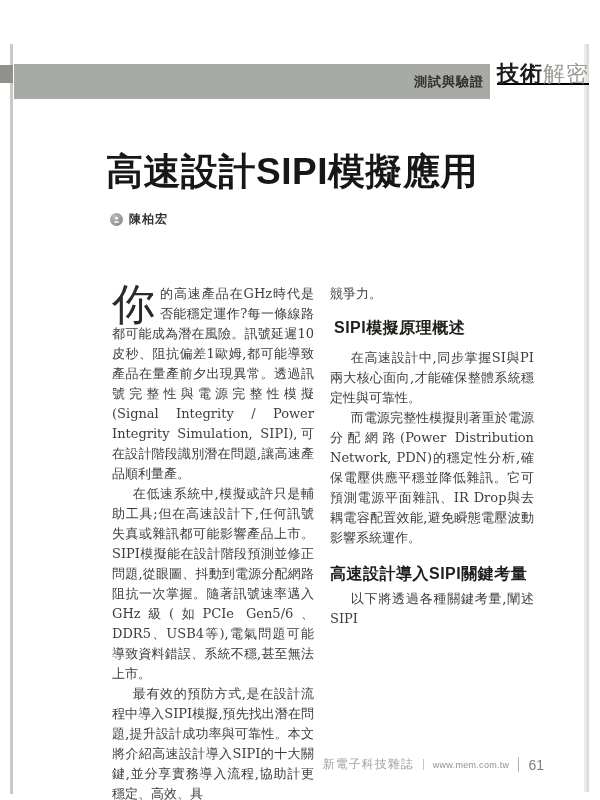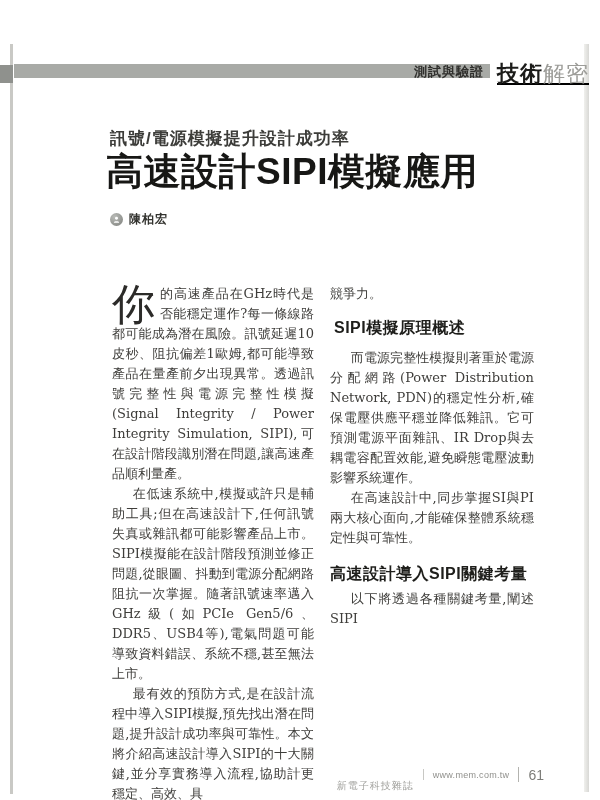--- a/index.html
+++ b/index.html
@@ -13,21 +13,21 @@
   }
   .page { position: absolute; inset: 0; background: #fff; }
 
   
   .edge-line-left { position: absolute; left: 10px; top: 44px; width: 3px; height: 750px; background: #c9c9c5; }
   .edge-block { position: absolute; left: 0; top: 65px; width: 13px; height: 18px; background: #8f918d; }
   .edge-right { position: absolute; left: 584px; top: 44px; width: 5px; height: 748px;
     background: linear-gradient(to right, #f0f0ed, #d8d8d5); }
 
   
-  .header-band { position: absolute; left: 14px; top: 64px; width: 476px; height: 14px;
+  .header-band { position: absolute; left: 14px; top: 64px; width: 476px; height: 35px;
     background: #a8aaa6; display: flex; justify-content: flex-end; align-items: center; padding-right: 6px; }
   .band-label { font-size: 13px; font-weight: bold; color: #30302d; letter-spacing: 1px; line-height: 1; }
   .section-title { position: absolute; left: 497px; top: 59px; font-size: 22px; letter-spacing: 1px; white-space: nowrap; text-decoration: underline; }
   .sec-bold { font-weight: 800; color: #1b1b19; }
   .sec-light { font-weight: 500; color: #9c9c98; }
 
   
   .subtitle { position: absolute; left: 110px; top: 127px; font-size: 17px; font-weight: 600;
     color: #3c3c39; letter-spacing: 1px; }
   .title { position: absolute; left: 106px; top: 147px; margin: 0; font-size: 37px; font-weight: 800;
@@ -50,21 +50,21 @@
   }
   .indent { text-indent: 1.6em; }
   .dropcap { float: left; font-family: "DejaVu Serif", "Liberation Serif", serif;
     font-size: 43px; line-height: 37px; padding: 2px 5px 0 0; color: #2c2b29; font-weight: 500; }
   .col h2 { font-family: "Liberation Sans", sans-serif; font-size: 16px; font-weight: 800;
     color: #1e1e1b; letter-spacing: 0.5px; margin: 14px 0 9px 4px; }
   .col h2.h2-second { margin: 16px 0 4px 0; }
 
   
   .footer { position: absolute; top: 756px; right: 56px; display: flex; align-items: center; gap: 9px; }
-  .f-mag { font-size: 10px; color: #a3a39f; letter-spacing: 1px; margin-top: 23px; }
+  .f-mag { font-size: 12px; color: #a3a39f; letter-spacing: 1px; }
   .f-div { width: 1px; height: 11px; background: #c8c8c4; }
   .f-div2 { height: 15px; background: #b3b3af; }
   .f-url { font-size: 9px; color: #90908c; letter-spacing: 0.3px; }
   .f-num { font-size: 14px; color: #7d7d79; }
 </style>
 </head>
 <body>
 
 <div class="page">
 
@@ -72,43 +72,42 @@
   <div class="edge-block"></div>
   <div class="edge-right"></div>
 
   <div class="header-band">
     <span class="band-label">測試與驗證</span>
   </div>
   <div class="section-title">
     <span class="sec-bold">技術</span><span class="sec-light">解密</span>
   </div>
 
-  <div class="subtitle">訊號/電源模擬提升設計成功率</div>
   <h1 class="title">高速設計SIPI模擬應用</h1>
   <div class="author-row">
     <span class="author-icon">
       <svg width="7" height="7" viewBox="0 0 10 10">
         <circle cx="5" cy="3.2" r="2.1" fill="#ffffff"></circle>
         <path d="M1.2 9.5 C1.2 6.8 8.8 6.8 8.8 9.5 Z" fill="#ffffff"></path>
       </svg>
     </span>
     <span class="author-name">陳柏宏</span>
   </div>
 
   <div class="col col-left">
     <p><span class="dropcap">你</span><span>的高速產品在GHz時代是否能穩定運作?每一條線路都可能成為潛在風險。訊號延遲10皮秒、阻抗偏差1歐姆,都可能導致產品在量產前夕出現異常。透過訊號完整性與電源完整性模擬(Signal Integrity / Power Integrity Simulation, SIPI),可在設計階段識別潛在問題,讓高速產品順利量產。</span></p>
     <p class="indent">在低速系統中,模擬或許只是輔助工具;但在高速設計下,任何訊號失真或雜訊都可能影響產品上市。SIPI模擬能在設計階段預測並修正問題,從眼圖、抖動到電源分配網路阻抗一次掌握。隨著訊號速率邁入GHz級(如PCIe Gen5/6、DDR5、USB4等),電氣問題可能導致資料錯誤、系統不穩,甚至無法上市。</p>
     <p class="indent">最有效的預防方式,是在設計流程中導入SIPI模擬,預先找出潛在問題,提升設計成功率與可靠性。本文將介紹高速設計導入SIPI的十大關鍵,並分享實務導入流程,協助計更穩定、高效、具</p>
   </div>
 
   <div class="col col-right">
     <p>競爭力。</p>
     <h2>SIPI模擬原理概述</h2>
+    <p class="indent">在高速設計中,同步掌握SI與PI兩大核心面向,才能確保整體系統穩定性與可靠性。</p>
     <p class="indent">而電源完整性模擬則著重於電源分配網路(Power Distribution Network, PDN)的穩定性分析,確保電壓供應平穩並降低雜訊。它可預測電源平面雜訊、IR Drop與去耦電容配置效能,避免瞬態電壓波動影響系統運作。</p>
-    <p class="indent">在高速設計中,同步掌握SI與PI兩大核心面向,才能確保整體系統穩定性與可靠性。</p>
     <h2 class="h2-second">高速設計導入SIPI關鍵考量</h2>
     <p class="indent">以下將透過各種關鍵考量,闡述SIPI</p>
   </div>
 
   <div class="footer">
     <span class="f-mag">新電子科技雜誌</span>
     <span class="f-div"></span>
     <span class="f-url">www.mem.com.tw</span>
     <span class="f-div f-div2"></span>
     <span class="f-num">61</span>

